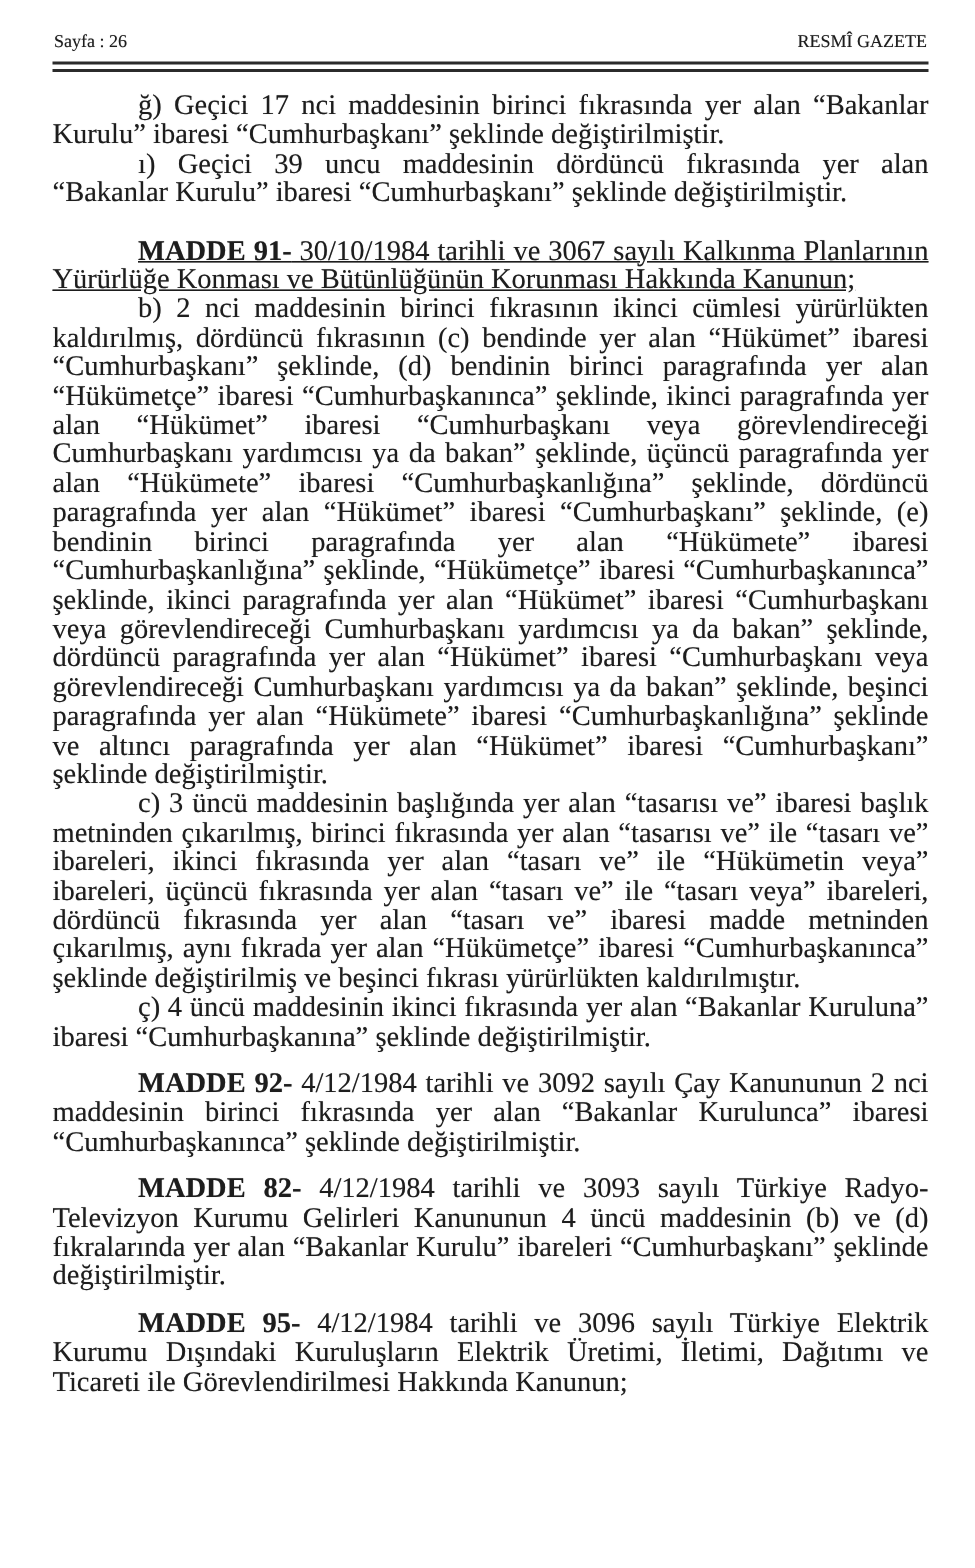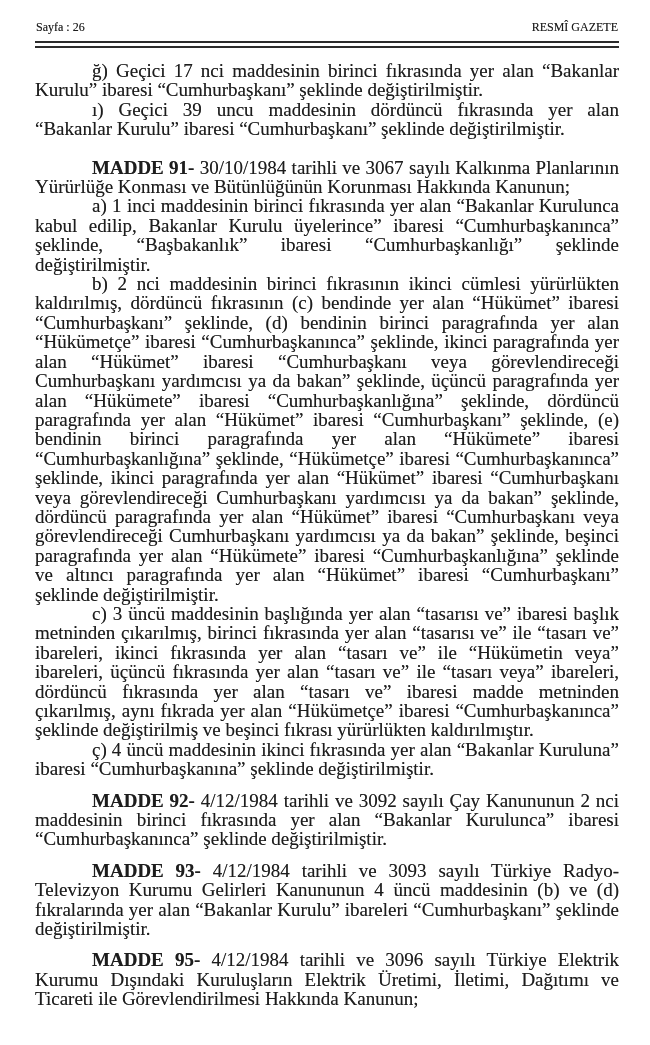--- a/index.html
+++ b/index.html
@@ -38,47 +38,46 @@
   }
   .doc {
     font-size: 19px;
     line-height: 19.4px;
     text-align: justify;
   }
   .para {
     margin: 0;
     text-indent: 57px;
   }
-  .gap-sm { margin-top: 19px; }
+  .gap-sm { margin-top: 19px; text-decoration: underline; }
   .gap-lg { margin-top: 12px; }
   .lead { font-weight: bold; }
 </style>
 </head>
 <body>
 
 <div class="page">
 
   <div class="header-row">
     <span>Sayfa : 26</span>
     <span>RESMÎ GAZETE</span>
   </div>
 
   <div class="double-rule"></div>
 
   <div class="doc">
     <p class="para"><b class="lead"></b><span>ğ) Geçici 17 nci maddesinin birinci fıkrasında yer alan “Bakanlar Kurulu” ibaresi “Cumhurbaşkanı” şeklinde değiştirilmiştir.</span></p>
     <p class="para"><b class="lead"></b><span>ı) Geçici 39 uncu maddesinin dördüncü fıkrasında yer alan “Bakanlar Kurulu” ibaresi “Cumhurbaşkanı” şeklinde değiştirilmiştir.</span></p>
 
     <p class="para gap-sm"><b class="lead">MADDE 91-</b><span> 30/10/1984 tarihli ve 3067 sayılı Kalkınma Planlarının Yürürlüğe Konması ve Bütünlüğünün Korunması Hakkında Kanunun;</span></p>
-    <p class="para"><b class="lead"></b><span>a) 1 inci maddesinin birinci fıkrasında yer alan “Bakanlar Kurulunca kabul edilip, Bakanlar Kurulu üyelerince” ibaresi “Cumhurbaşkanınca” şeklinde, “Başbakanlık” ibaresi “Cumhurbaşkanlığı” şeklinde değiştirilmiştir.</span></p>
     <p class="para"><b class="lead"></b><span>b) 2 nci maddesinin birinci fıkrasının ikinci cümlesi yürürlükten kaldırılmış, dördüncü fıkrasının (c) bendinde yer alan “Hükümet” ibaresi “Cumhurbaşkanı” şeklinde, (d) bendinin birinci paragrafında yer alan “Hükümetçe” ibaresi “Cumhurbaşkanınca” şeklinde, ikinci paragrafında yer alan “Hükümet” ibaresi “Cumhurbaşkanı veya görevlendireceği Cumhurbaşkanı yardımcısı ya da bakan” şeklinde, üçüncü paragrafında yer alan “Hükümete” ibaresi “Cumhurbaşkanlığına” şeklinde, dördüncü paragrafında yer alan “Hükümet” ibaresi “Cumhurbaşkanı” şeklinde, (e) bendinin birinci paragrafında yer alan “Hükümete” ibaresi “Cumhurbaşkanlığına” şeklinde, “Hükümetçe” ibaresi “Cumhurbaşkanınca” şeklinde, ikinci paragrafında yer alan “Hükümet” ibaresi “Cumhurbaşkanı veya görevlendireceği Cumhurbaşkanı yardımcısı ya da bakan” şeklinde, dördüncü paragrafında yer alan “Hükümet” ibaresi “Cumhurbaşkanı veya görevlendireceği Cumhurbaşkanı yardımcısı ya da bakan” şeklinde, beşinci paragrafında yer alan “Hükümete” ibaresi “Cumhurbaşkanlığına” şeklinde ve altıncı paragrafında yer alan “Hükümet” ibaresi “Cumhurbaşkanı” şeklinde değiştirilmiştir.</span></p>
     <p class="para"><b class="lead"></b><span>c) 3 üncü maddesinin başlığında yer alan “tasarısı ve” ibaresi başlık metninden çıkarılmış,  birinci fıkrasında yer alan “tasarısı ve”  ile “tasarı ve” ibareleri, ikinci fıkrasında yer alan “tasarı ve” ile “Hükümetin veya” ibareleri, üçüncü fıkrasında yer alan “tasarı ve” ile “tasarı veya” ibareleri, dördüncü fıkrasında yer alan “tasarı ve” ibaresi madde metninden çıkarılmış, aynı fıkrada yer alan “Hükümetçe” ibaresi “Cumhurbaşkanınca” şeklinde değiştirilmiş ve beşinci fıkrası yürürlükten kaldırılmıştır.</span></p>
     <p class="para"><b class="lead"></b><span>ç) 4 üncü maddesinin ikinci fıkrasında yer alan “Bakanlar Kuruluna” ibaresi “Cumhurbaşkanına” şeklinde değiştirilmiştir.</span></p>
 
     <p class="para gap-lg"><b class="lead">MADDE 92-</b><span> 4/12/1984 tarihli ve 3092 sayılı Çay Kanununun 2 nci maddesinin birinci fıkrasında yer alan “Bakanlar Kurulunca” ibaresi “Cumhurbaşkanınca” şeklinde değiştirilmiştir.</span></p>
 
-    <p class="para gap-lg"><b class="lead">MADDE 93-</b><span> 4/12/1984 tarihli ve 3093 sayılı Türkiye Radyo-Televizyon Kurumu Gelirleri Kanununun 4 üncü maddesinin (b) ve (d) fıkralarında yer alan  “Bakanlar Kurulu” ibareleri “Cumhurbaşkanı” şeklinde değiştirilmiştir.</span></p>
+    <p class="para gap-lg"><b class="lead">MADDE 82-</b><span> 4/12/1984 tarihli ve 3093 sayılı Türkiye Radyo-Televizyon Kurumu Gelirleri Kanununun 4 üncü maddesinin (b) ve (d) fıkralarında yer alan  “Bakanlar Kurulu” ibareleri “Cumhurbaşkanı” şeklinde değiştirilmiştir.</span></p>
 
 
     <p class="para gap-lg"><b class="lead">MADDE 95-</b><span>  4/12/1984 tarihli ve 3096 sayılı Türkiye Elektrik Kurumu Dışındaki Kuruluşların Elektrik Üretimi, İletimi, Dağıtımı ve Ticareti ile Görevlendirilmesi Hakkında Kanunun;</span></p>
   </div>
 
 </div>
 
 </body></html>

